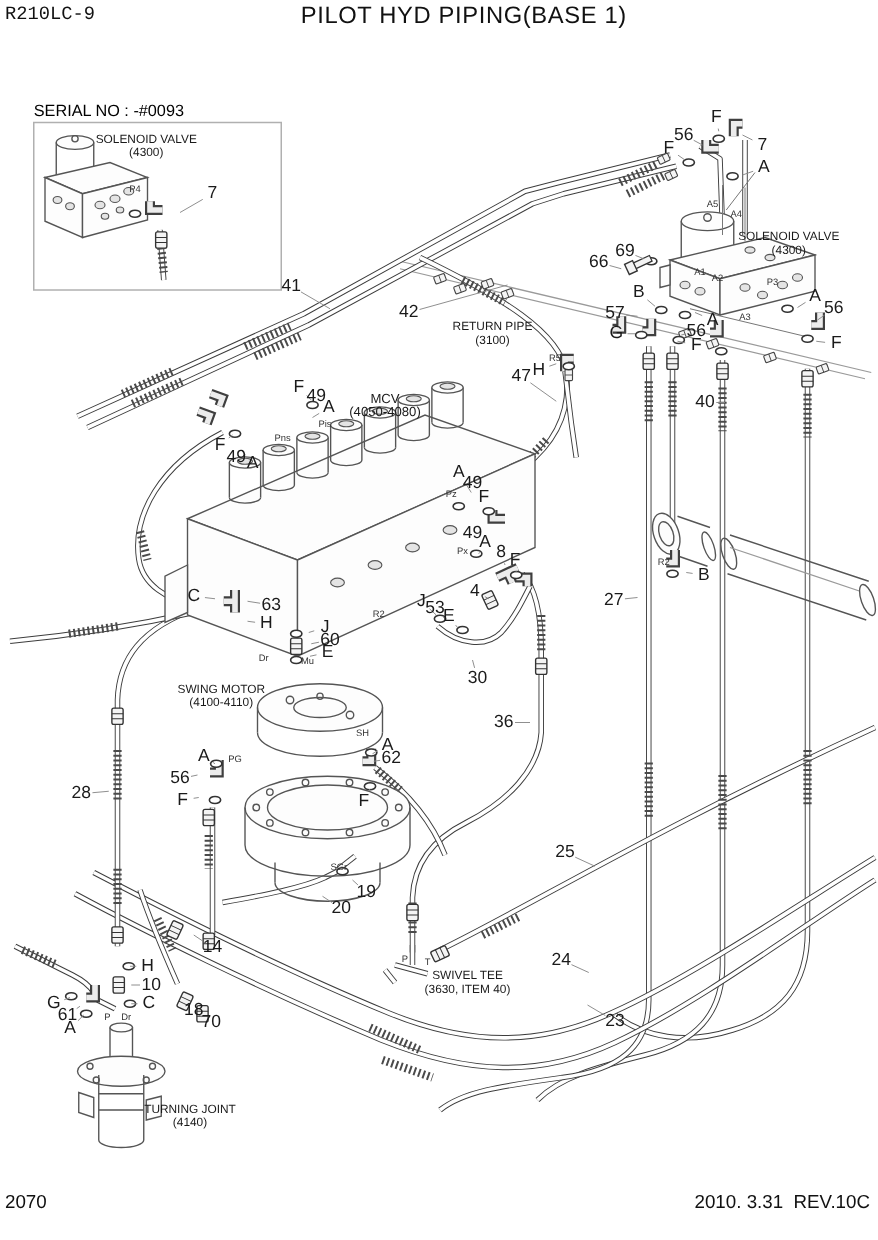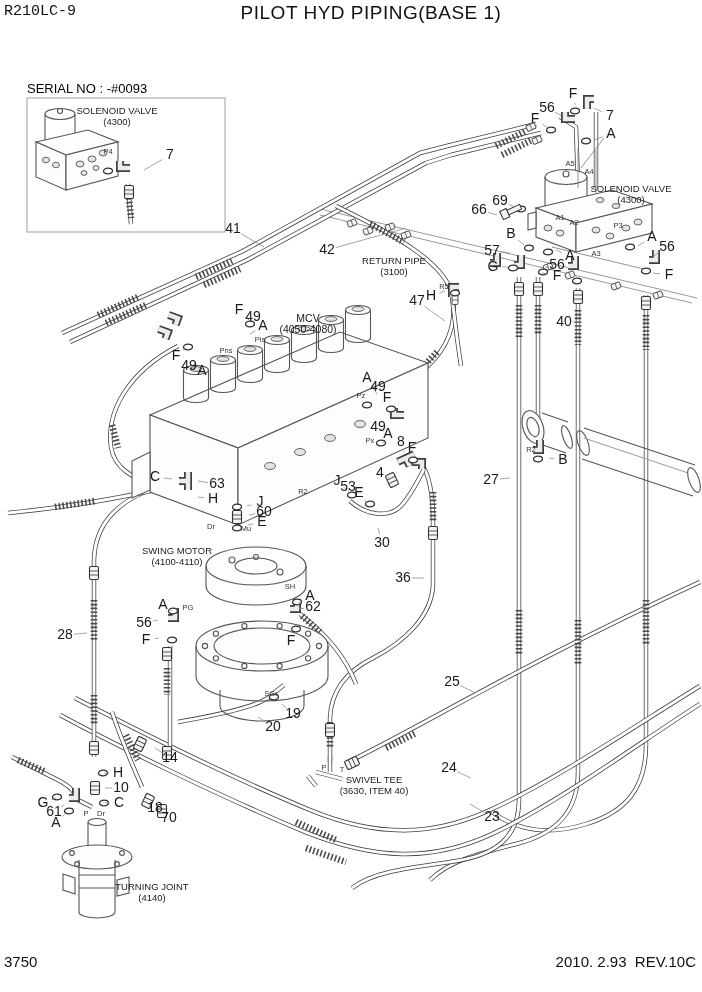--- a/index.html
+++ b/index.html
@@ -22,22 +22,22 @@
   .box{fill:none;stroke:#b0b0b0;stroke-width:1.2;}
   text.co{font-size:14px;fill:#1a1a1a;}
   text.pt{font-size:7.5px;fill:#333;}
   text.cm{fill:#1a1a1a;}
 </style>
 </head>
 <body>
 
 <div class="hdr" id="model">R210LC-9</div>
 <div class="hdr" id="title">PILOT HYD PIPING(BASE 1)</div>
-<div class="hdr" id="page">3750</div>
-<div class="hdr" id="rev">2010. 2.93  REV.10C</div>
+<div class="hdr" id="page">2070</div>
+<div class="hdr" id="rev">2010. 3.31  REV.10C</div>
 
 <svg width="702" height="992" viewBox="0 0 702 992">
 
   <g>
     <rect class="box" x="27" y="98" width="198" height="134"></rect>
     <text id="serialTxt" x="27" y="93" font-size="13">SERIAL NO : -#0093</text>
     <ellipse class="comp" cx="60" cy="114" rx="15" ry="5.5"></ellipse>
     <path class="compl" d="M45,114 L45,140 M75,114 L75,140"></path>
     <circle class="compl" cx="60" cy="111" r="2.5"></circle>
     <path class="comp" d="M36,142 L88,130 L118,142 L66,155 Z"></path>

